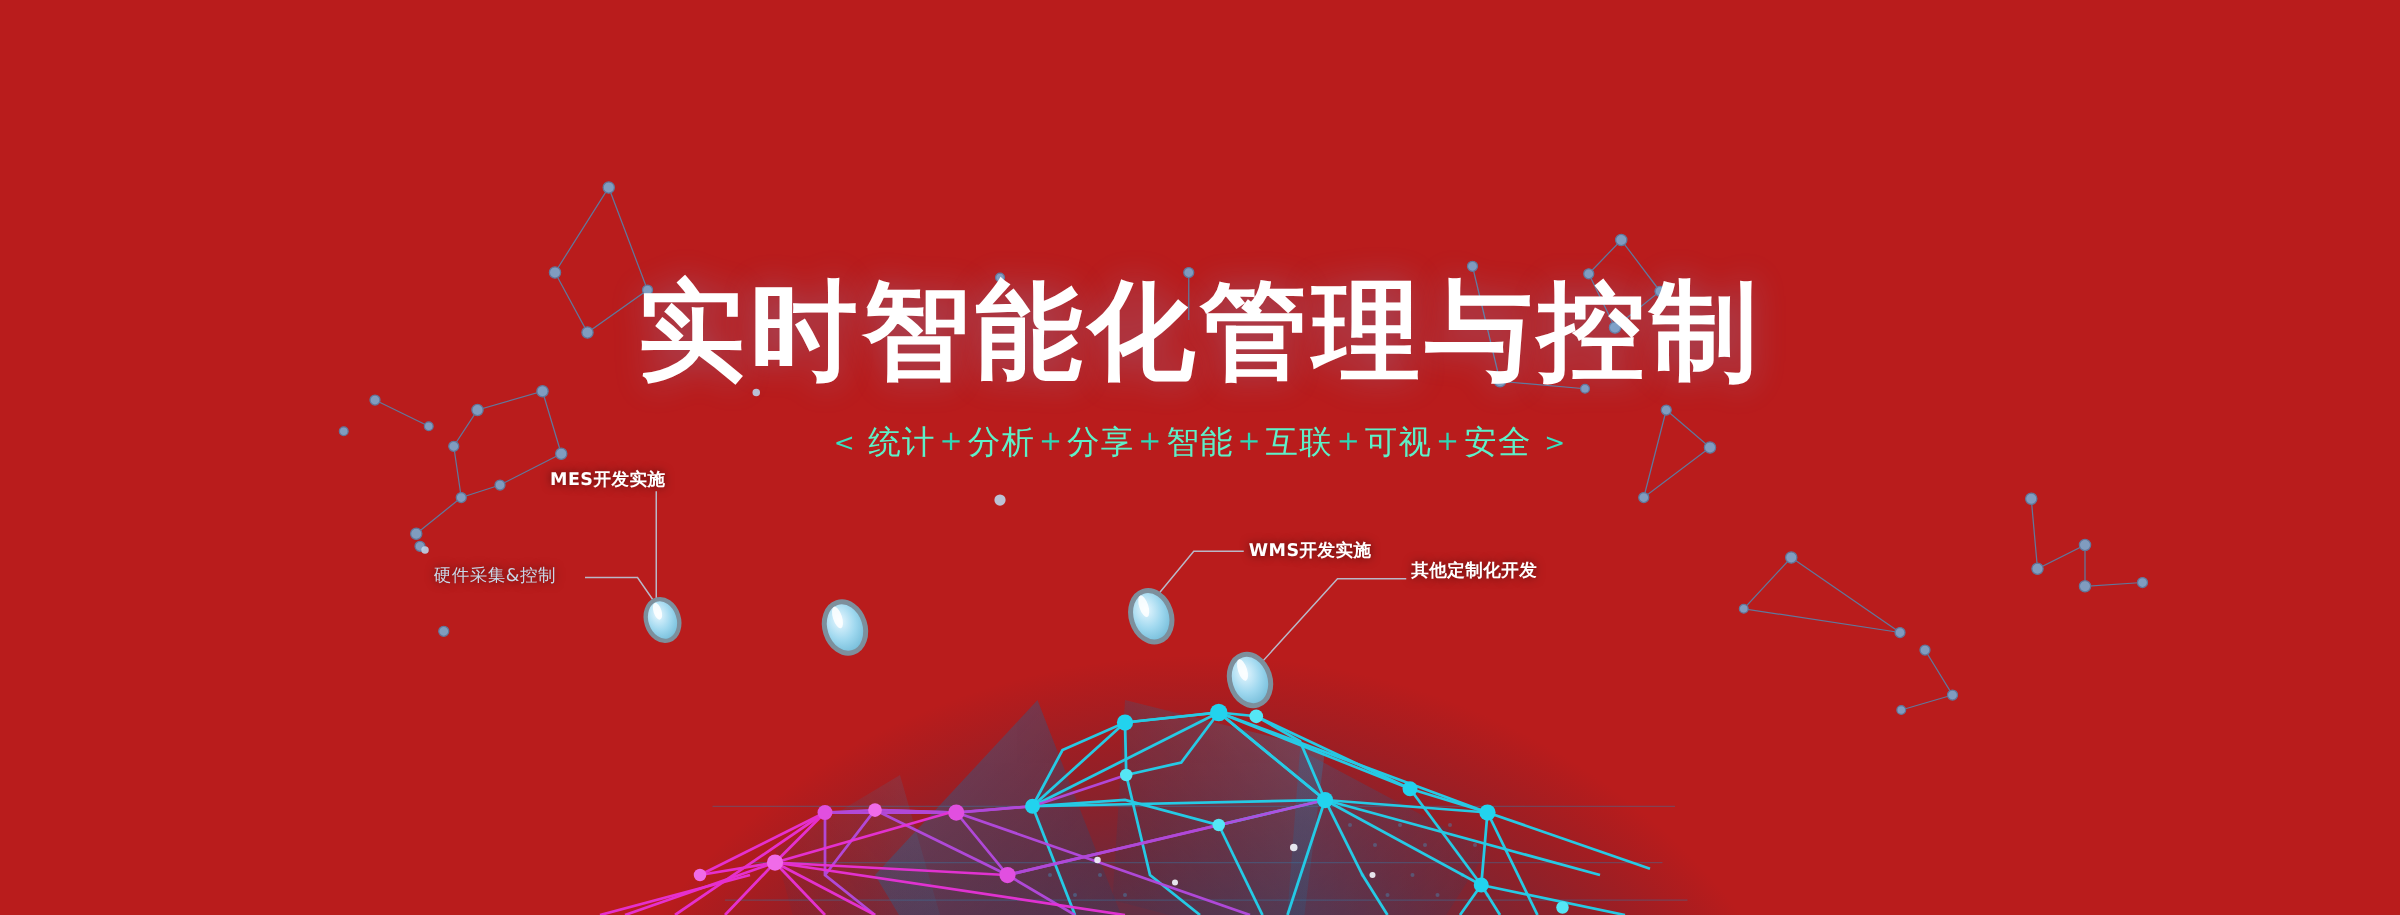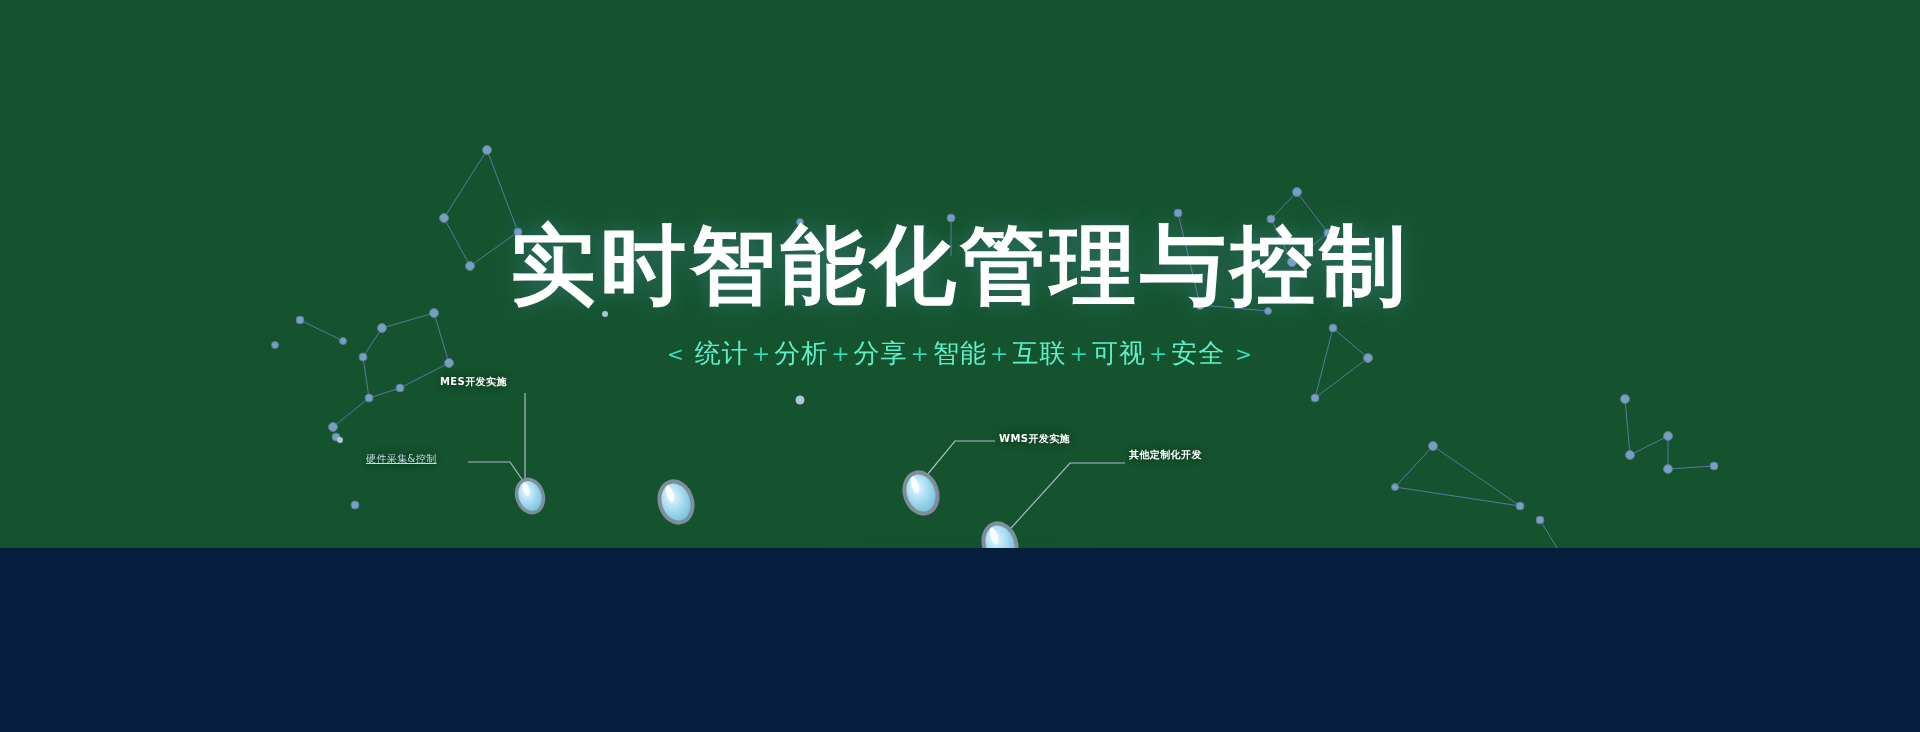--- a/index.html
+++ b/index.html
@@ -5,22 +5,22 @@
 <style>
   * { margin:0; padding:0; box-sizing:border-box; }
   html,body{
     width:1920px; height:732px;
     background:#061e3e;
     overflow:hidden;
     font-family:"Liberation Sans", sans-serif;
   }
   #stage{
     position:relative;
-    width:1920px; height:548px;
-    background:#14532d;
+    width:1920px; height:732px;
+    background:#b91c1c;
     overflow:hidden;
   }
   
   .layer{
     position:absolute; left:0; top:0;
     width:1920px; height:732px;
     pointer-events:none;
   }
   
   .headline-wrap{
@@ -73,33 +73,33 @@
   .sub-plus{
     color:#2fd6b4;
     font-family:"DejaVu Sans", sans-serif;
     font-size:22px;
     padding:0 3px;
   }
   
   .callout{
     position:absolute;
     color:#ffffff;
-    font-size:10px;
+    font-size:14px;
     font-weight:700;
     letter-spacing:.4px;
     white-space:nowrap;
     font-family:"DejaVu Sans", sans-serif;
     text-shadow:0 0 8px rgba(0,0,0,.55);
   }
   .callout.dim{
     color:#c9d8e8;
     font-weight:400;
   }
   .c-mes{ left:440px; top:375px; }
-  .c-hard{ left:366px; top:452px;text-decoration:underline; }
+  .c-hard{ left:347px; top:452px; }
   .c-wms{ left:999px; top:432px; }
   .c-other{ left:1129px; top:448px; }
 
   
   #globe{
     position:absolute;
     left:0; top:0;
     width:1920px; height:732px;
   }
 </style>

